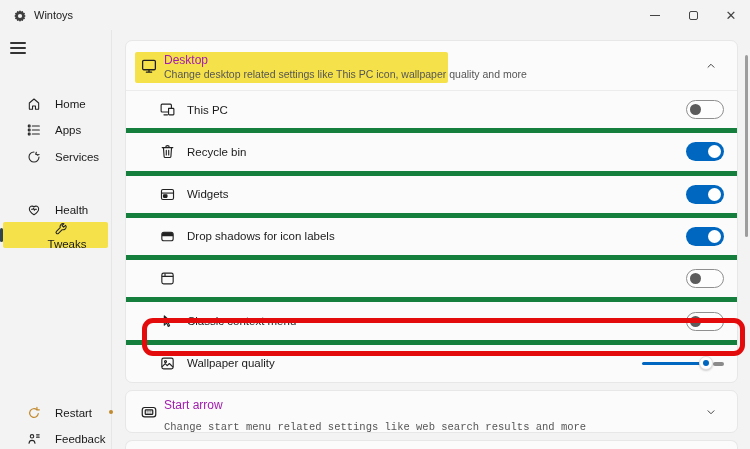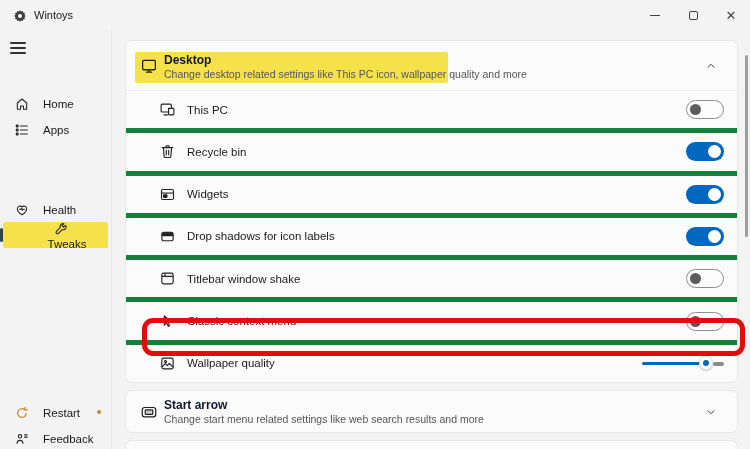--- a/index.html
+++ b/index.html
@@ -19,44 +19,44 @@
   .win-controls { position:absolute; right:0; top:0; height:30px; display:flex; }
   .win-btn { width:38px; height:30px; display:flex; align-items:center; justify-content:center; }
   .glyph-min { width:10px; height:1px; background:#444; }
   .glyph-max { width:9px; height:9px; border:1.2px solid #444; border-radius:2px; }
   .glyph-close { font-size:13px; color:#444; line-height:1; font-family:"DejaVu Sans", sans-serif; }
 
   
   .sidebar { position:absolute; left:0; top:30px; bottom:0; width:112px; border-right:1px solid rgba(0,0,0,0.05); }
   .hamburger { position:absolute; left:10px; top:12px; width:16px; height:12px; display:flex; flex-direction:column; justify-content:space-between; }
   .hamburger span { height:1.6px; background:#333; border-radius:1px; }
-  .nav-item { position:absolute; left:4px; height:26px; width:109px; display:flex; align-items:center; padding-left:10px; }
+  .nav-item { position:absolute; left:16px; height:26px; width:109px; display:flex; align-items:center; padding-left:10px; }
   .nav-item .nav-icon { width:16px; height:16px; flex:0 0 16px; color:#242424; }
   .nav-item .nav-label { margin-left:13px; font-size:11.5px; color:#191919; white-space:nowrap; }
   .nav-item.active { background:var(--yellow); left:3px; width:105px; border-radius:2px;flex-direction:column; }
   .nav-indicator { position:absolute; left:0; width:3px; height:14px; top:6px; background:#30434f; border-radius:2px; }
   .restart-dot { position:absolute; left:93px; top:10px; width:4px; height:4px; border-radius:50%; background:var(--orange); }
 
   
   .card { position:absolute; left:125px; width:613px; background:#fbfbfb; border:1px solid #e7e7e7; border-radius:7px; }
   .card-desktop { top:40px; height:343px; }
   .card-startmenu { top:390px; height:43px; }
   .card-sliver { top:440px; height:20px; border-bottom:none; }
 
   .section-header { position:relative; height:50px; border-bottom:1px solid #ececec; }
   .hl-yellow { position:absolute; left:9px; top:11px; width:313px; height:31px; background:var(--yellow); border-radius:2px; z-index:0; }
   .section-icon { position:absolute; left:14px; top:16px; z-index:1; color:#1f1f1f; }
-  .section-title { position:absolute; left:38px; top:12px; font-size:12px; font-weight:bold; color:#0f172a; z-index:1; }
+  .section-title { position:absolute; left:38px; top:12px; font-size:12px; font-weight:normal; color:#a21caf; z-index:1; }
   .section-sub { position:absolute; left:38px; top:27px; font-size:10.5px; color:#565656; z-index:1; white-space:nowrap; }
   .section-chevron { position:absolute; right:20px; top:50%; margin-top:-6px; color:#444; }
 
   .card-startmenu .section-header { height:41px; border-bottom:none; }
   .card-startmenu .section-icon { top:12px; }
   .card-startmenu .section-title { top:7px; }
-  .card-startmenu .section-sub { top:22px; }
+  .card-startmenu .section-sub { top:30px;font-family:Liberation Mono, monospace; }
 
   .rows { position:absolute; top:50px; left:0; right:0; bottom:0; display:flex; flex-direction:column; }
   .row { flex:1; display:flex; align-items:center; padding-left:33px; }
   .row + .row { border-top:5px solid #15803d; }
   .row-icon { width:17px; height:17px; flex:0 0 17px; color:#222; }
   .row-label { margin-left:11px; font-size:11.5px; color:#1b1b1b; }
   .row-control { margin-left:auto; margin-right:13px; }
 
   
   .toggle { display:block; width:38px; height:19px; border-radius:10px; position:relative; }
@@ -123,20 +123,29 @@
       <svg width="16" height="16" viewBox="0 0 24 24" fill="none" stroke="currentColor" stroke-width="1.7" stroke-linecap="round">
           <path d="M9.5 6h10.5M9.5 12h10.5M9.5 18h10.5"></path>
           <rect x="3.5" y="4.7" width="2.6" height="2.6" rx="0.6"></rect>
           <rect x="3.5" y="10.7" width="2.6" height="2.6" rx="0.6"></rect>
           <rect x="3.5" y="16.7" width="2.6" height="2.6" rx="0.6"></rect>
         </svg>
     </span>
     <span class="nav-label">Apps</span>
   </div>
 
+  <div class="nav-item" style="top:114px">
+    <span class="nav-icon">
+      <svg width="16" height="16" viewBox="0 0 24 24" fill="none" stroke="currentColor" stroke-width="1.6" stroke-linecap="round">
+          <path d="M19.5 12A7.5 7.5 0 1 1 12 4.5"></path>
+          <path d="M15.5 4.8l-1 2.8 2.8 1M19.6 8.2l-2.8 1"></path>
+        </svg>
+    </span>
+    <span class="nav-label">Services</span>
+  </div>
 
 
   <div class="nav-item" style="top:167px">
     <span class="nav-icon">
       <svg width="16" height="16" viewBox="0 0 24 24" fill="none" stroke="currentColor" stroke-width="1.6" stroke-linecap="round" stroke-linejoin="round">
           <path d="M12 19.2S5 15 5 10.2A4.1 4.1 0 0 1 12 7.4a4.1 4.1 0 0 1 7 2.8c0 4.8-7 9-7 9z"></path>
           <path d="M8.3 11h2l1-1.7 1.4 3 1-1.3h2"></path>
         </svg>
     </span>
     <span class="nav-label">Health</span>
@@ -246,21 +255,20 @@
     </div>
 
 
     <div class="row">
       <span class="row-icon">
         <svg width="17" height="17" viewBox="0 0 24 24" fill="none" stroke="currentColor" stroke-width="1.6">
             <rect x="4" y="4.5" width="16" height="15" rx="2.5"></rect>
             <path d="M4 9h16M8.5 4.8V9"></path>
           </svg>
       </span>
-      <span class="row-label">Titlebar window shake</span>
       <span class="row-control toggle" data-state="off"></span>
     </div>
 
     <div class="row">
       <span class="row-icon">
         <svg width="17" height="17" viewBox="0 0 24 24" fill="none" stroke="currentColor" stroke-width="1.6" stroke-linejoin="round">
             <path d="M7.5 4.2v13l3.3-3.3 2.1 5 2-.9-2.1-4.9h4.7z"></path>
           </svg>
       </span>
       <span class="row-label">Classic context menu</span>

